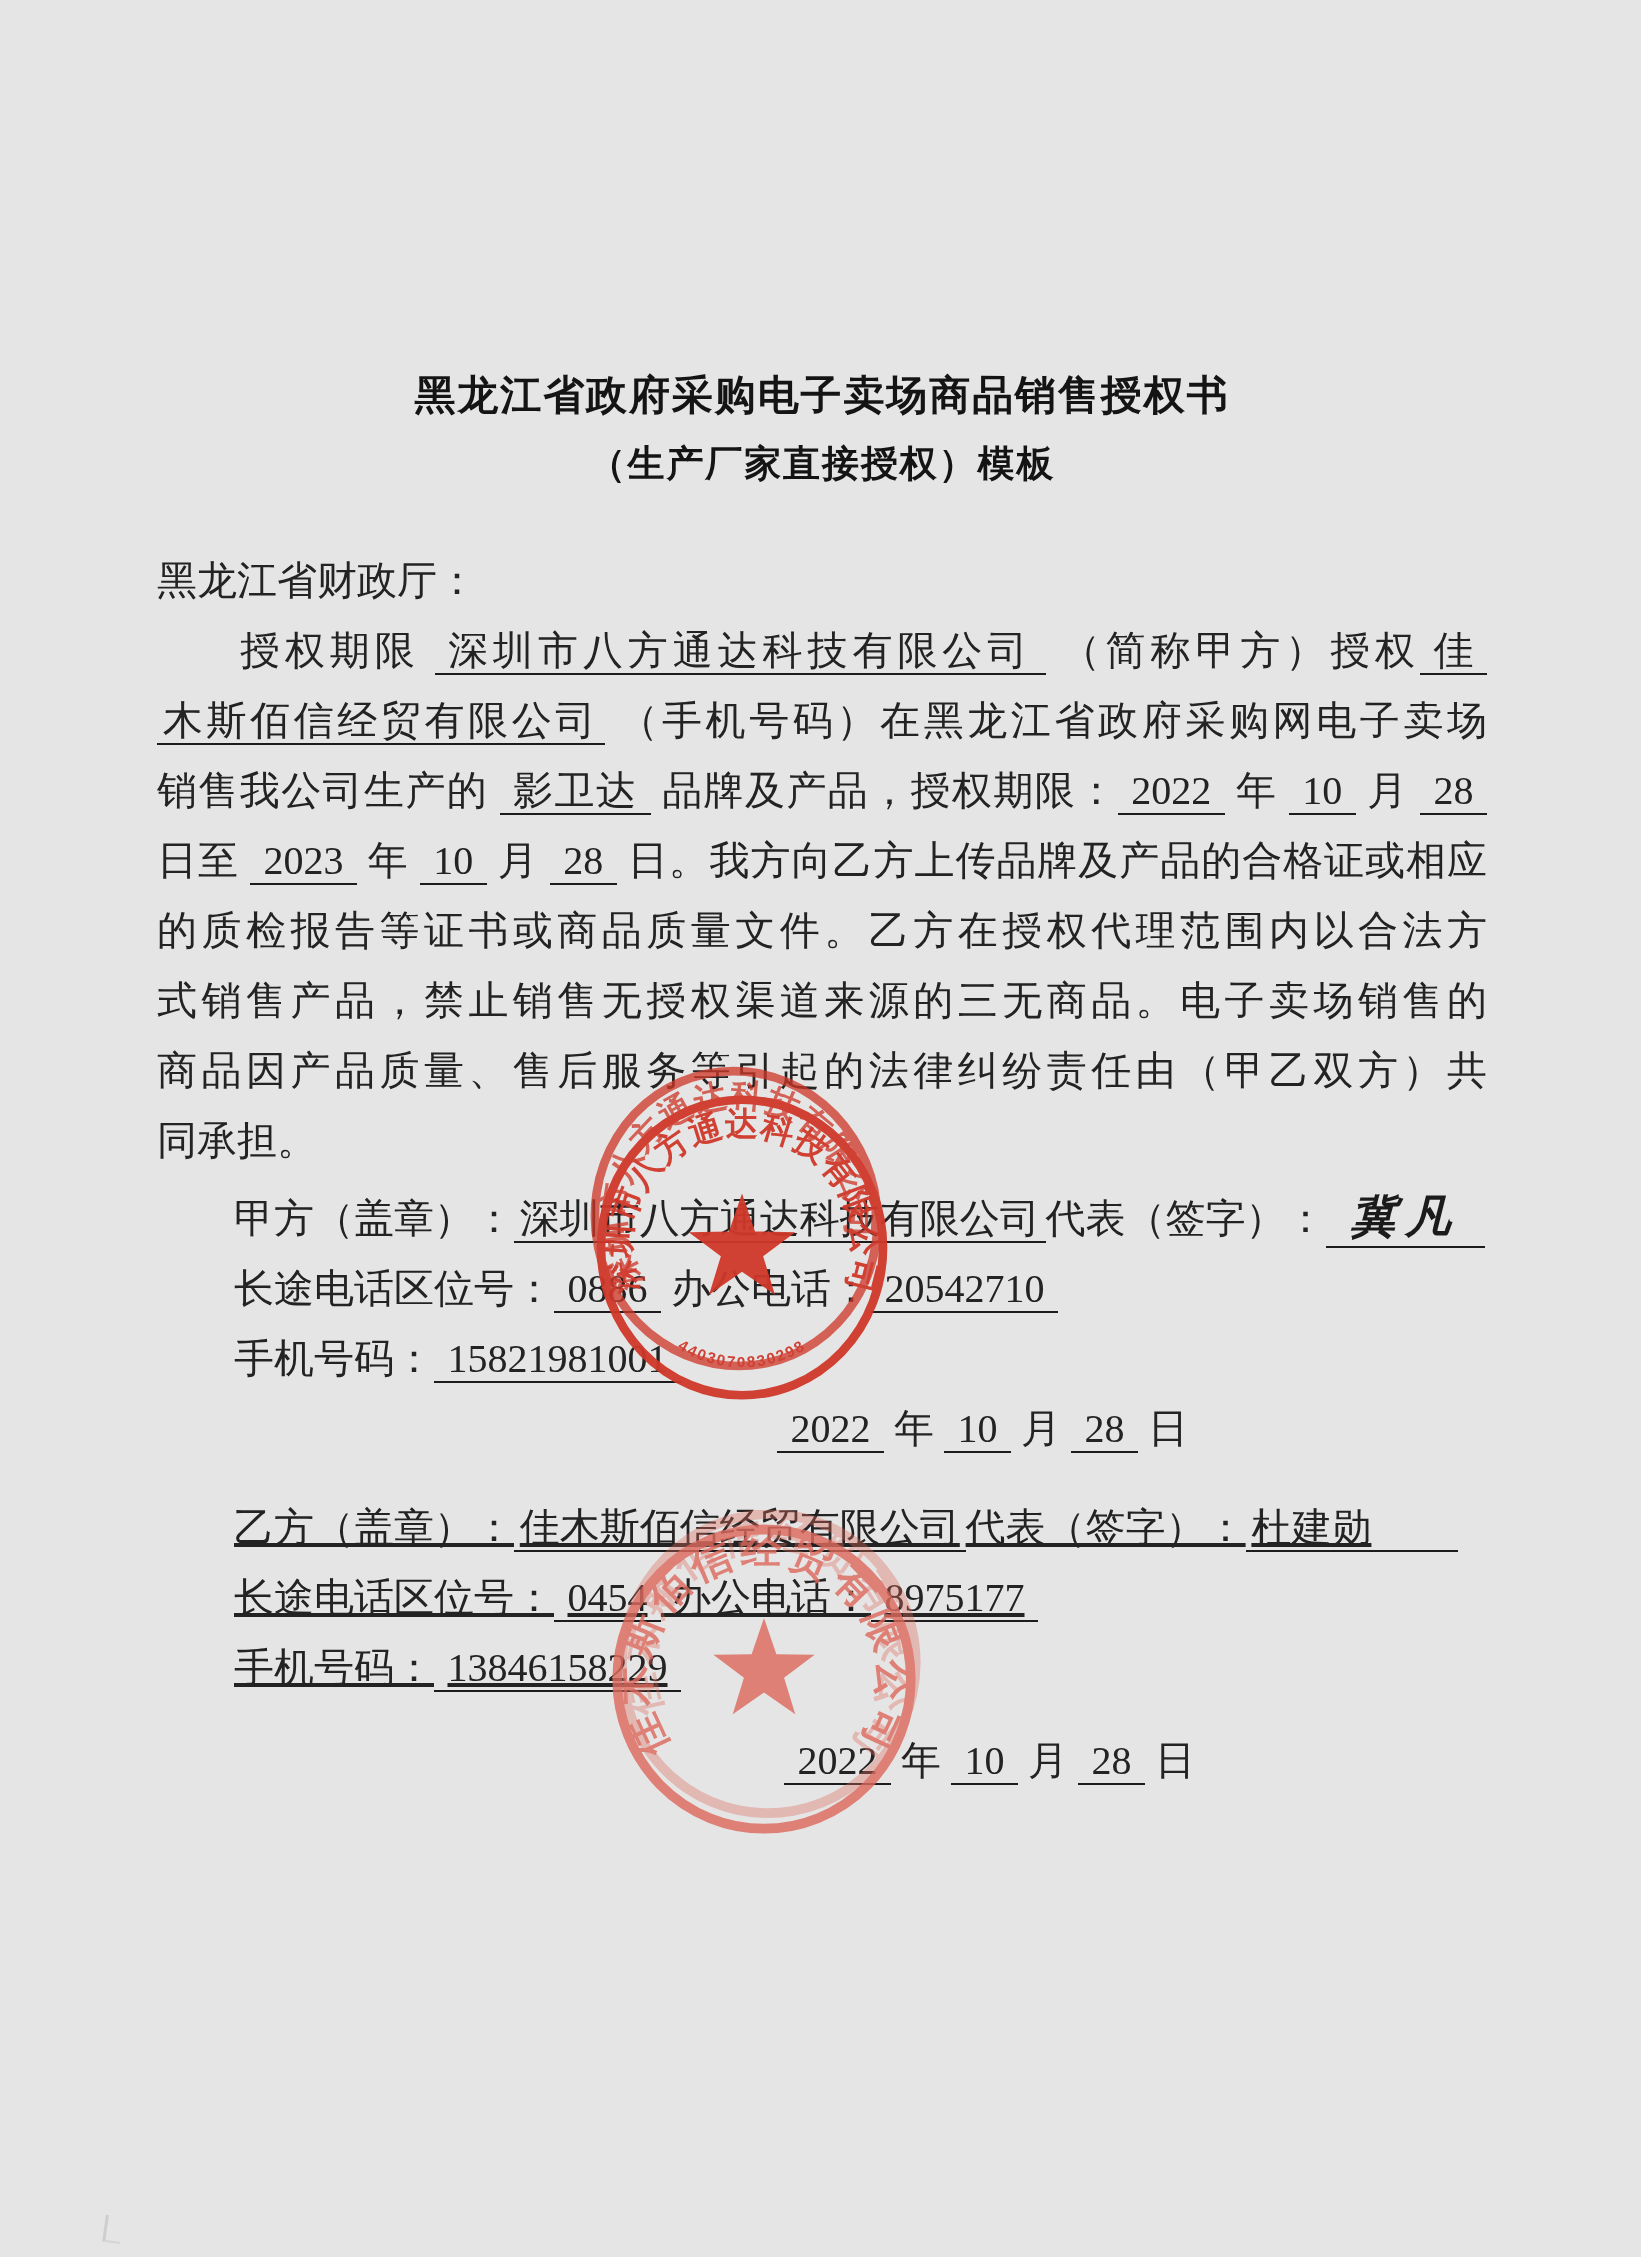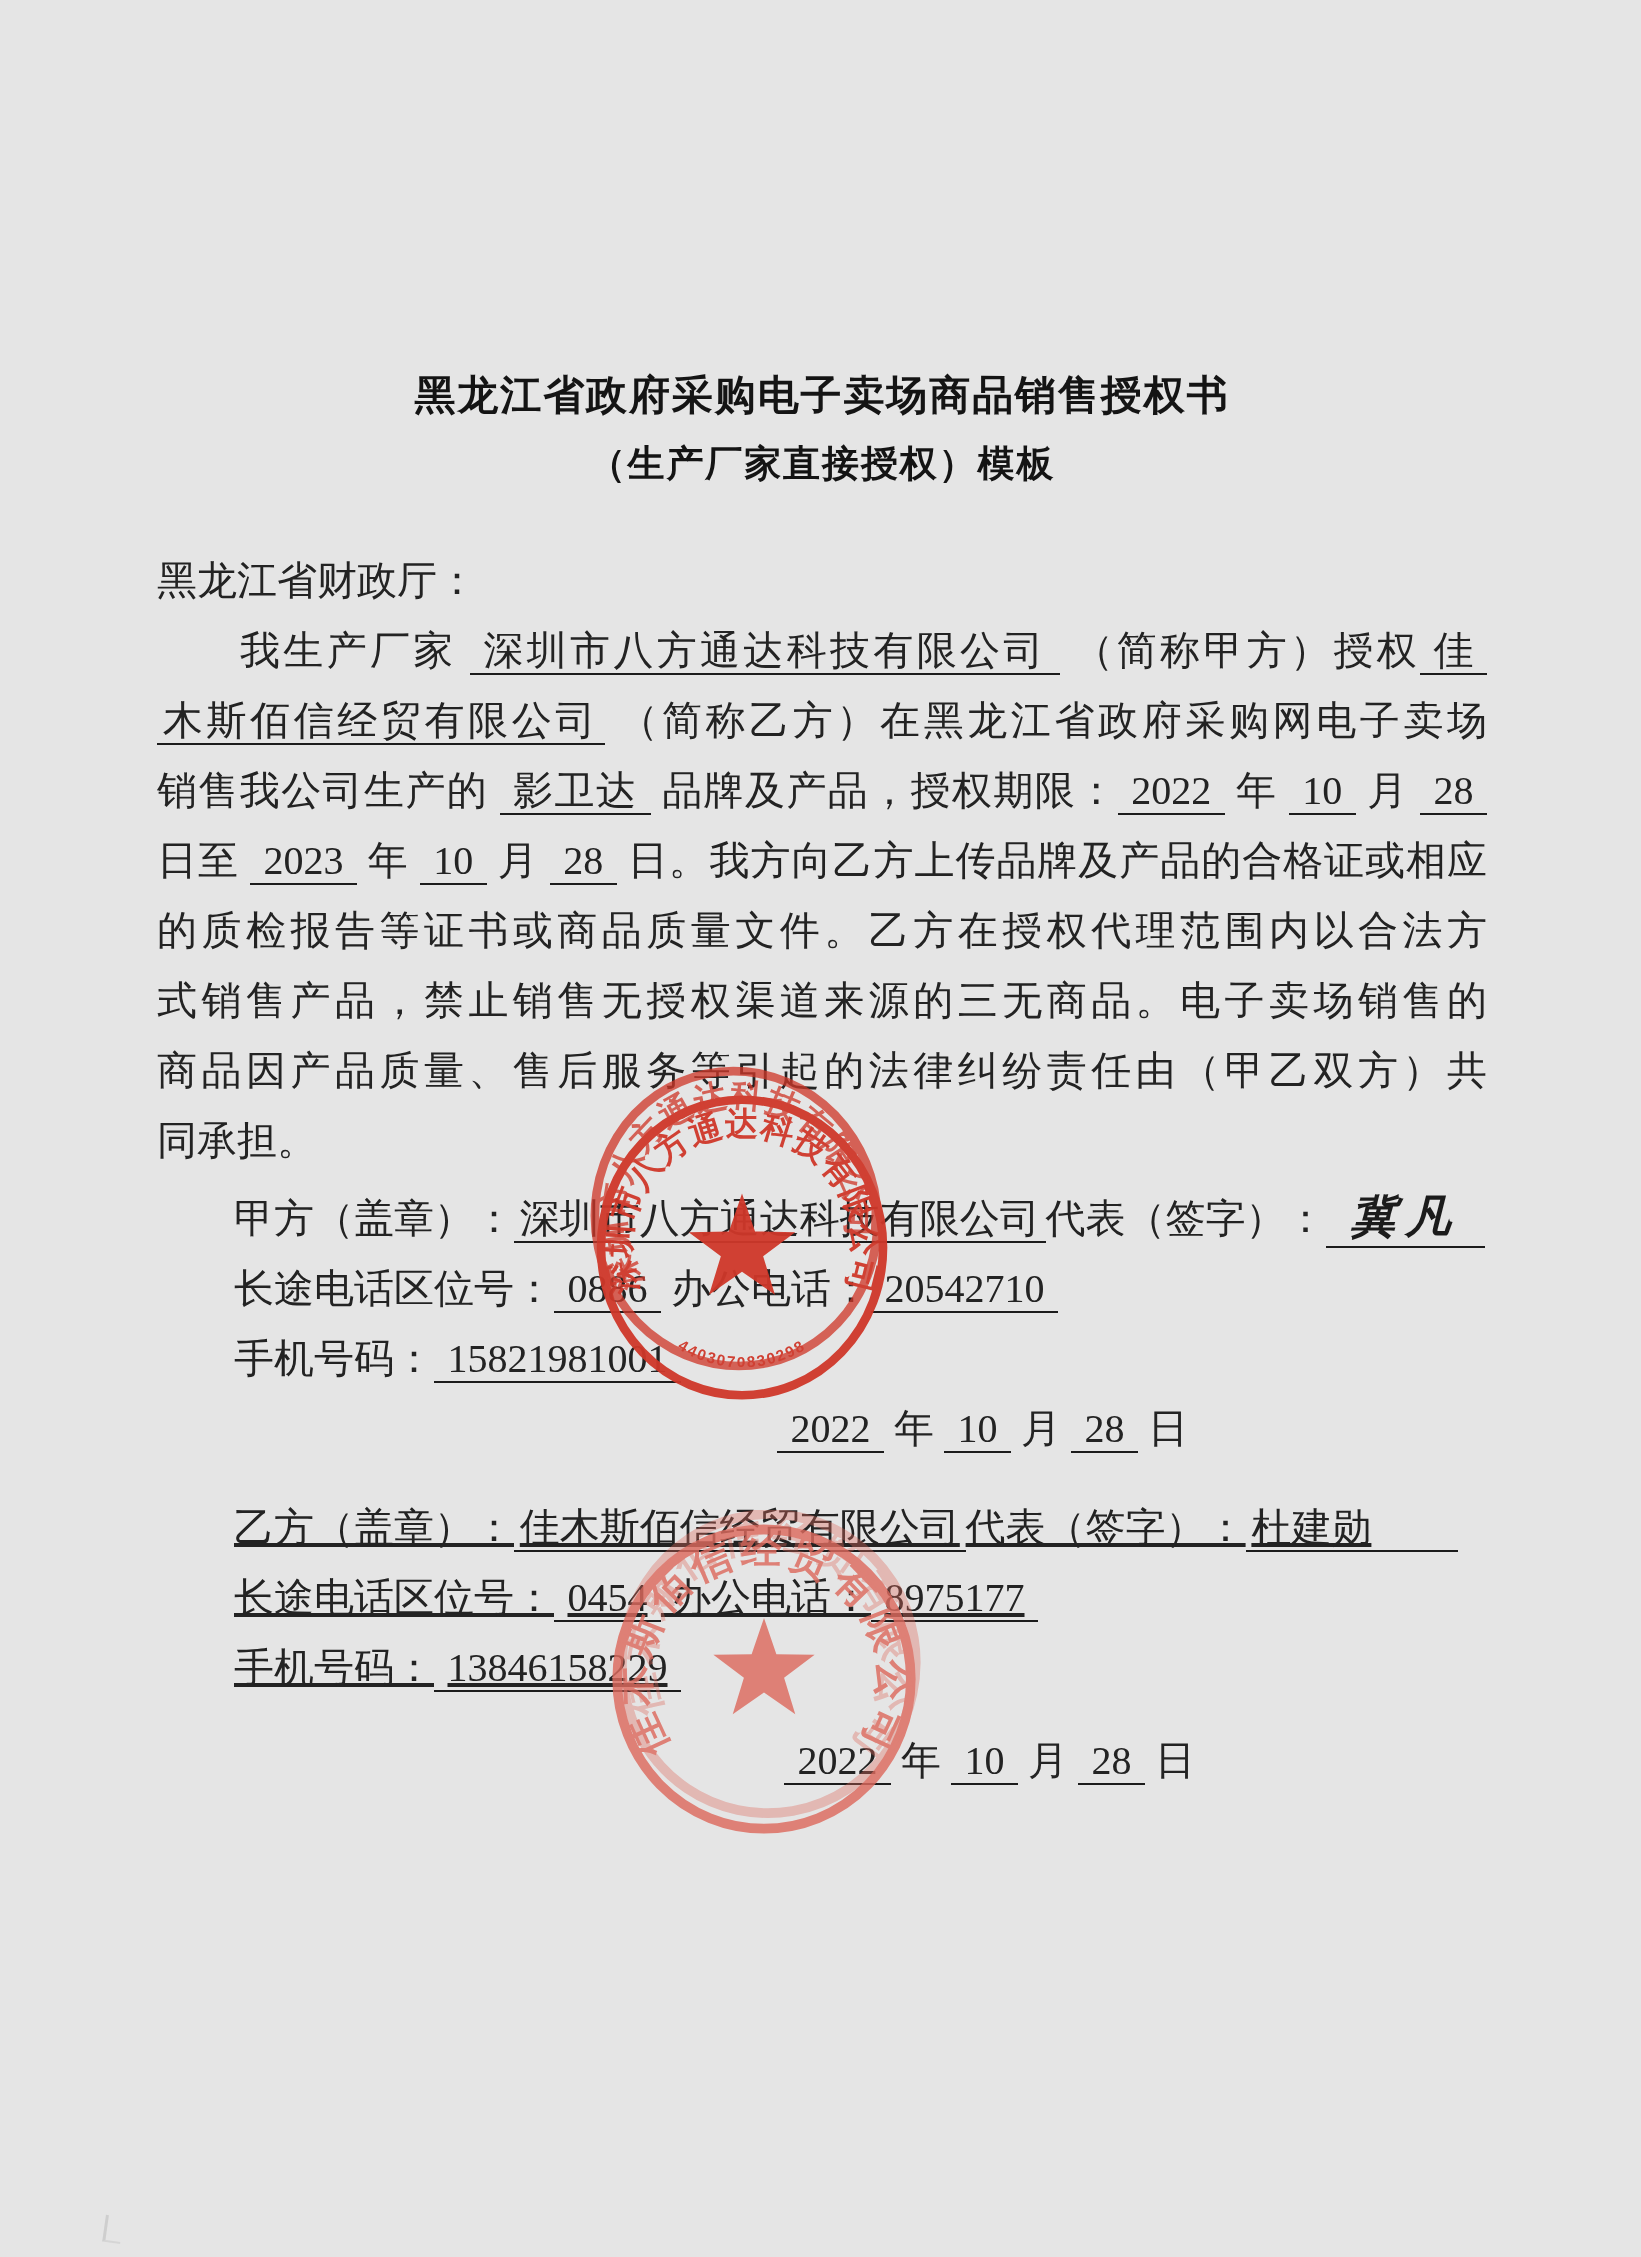--- a/index.html
+++ b/index.html
@@ -55,22 +55,22 @@
 <body>
 
 <div class="page">
   <div class="content">
 
     <div class="title t1">黑龙江省政府采购电子卖场商品销售授权书</div>
     <div class="title t2">（生产厂家直接授权）模板</div>
 
     <div class="salutation">黑龙江省财政厅：</div>
 
-    <div class="line indent"><span class="seg">我生产厂家 </span><span class="seg u pad">深圳市八方通达科技有限公司</span><span class="seg"> （简称甲方）授权</span><span class="seg u pad">佳</span></div>
-    <div class="line"><span class="seg u">木斯佰信经贸有限公司</span><span class="seg"> （简称乙方）在黑龙江省政府采购网电子卖场</span></div>
+    <div class="line indent"><span class="seg">授权期限 </span><span class="seg u pad">深圳市八方通达科技有限公司</span><span class="seg"> （简称甲方）授权</span><span class="seg u pad">佳</span></div>
+    <div class="line"><span class="seg u">木斯佰信经贸有限公司</span><span class="seg"> （手机号码）在黑龙江省政府采购网电子卖场</span></div>
     <div class="line"><span class="seg">销售我公司生产的 </span><span class="seg u pad">影卫达</span><span class="seg"> 品牌及产品，授权期限：</span><span class="seg u pad">2022</span><span class="seg"> 年 </span><span class="seg u pad">10</span><span class="seg"> 月 </span><span class="seg u pad">28</span></div>
     <div class="line"><span class="seg">日至 </span><span class="seg u pad">2023</span><span class="seg"> 年 </span><span class="seg u pad">10</span><span class="seg"> 月 </span><span class="seg u pad">28</span><span class="seg"> 日。我方向乙方上传品牌及产品的合格证或相应</span></div>
     <div class="line"><span class="seg">的质检报告等证书或商品质量文件。乙方在授权代理范围内以合法方</span></div>
     <div class="line"><span class="seg">式销售产品，禁止销售无授权渠道来源的三无商品。电子卖场销售的</span></div>
     <div class="line"><span class="seg">商品因产品质量、售后服务等引起的法律纠纷责任由（甲乙双方）共</span></div>
     <div class="line nojust"><span class="seg">同承担。</span></div>
 
     <div class="party pa">
       <div class="pline"><span class="seg">甲方（盖章）：</span><span class="seg u">深圳市八方通达科技有限公司</span><span class="seg">代表（签字）：</span><span class="seg u hand">冀凡</span></div>
       <div class="pline"><span class="seg">长途电话区位号：</span><span class="seg u pad">0886</span><span class="seg"> 办公电话：</span><span class="seg u pad">20542710</span></div>

